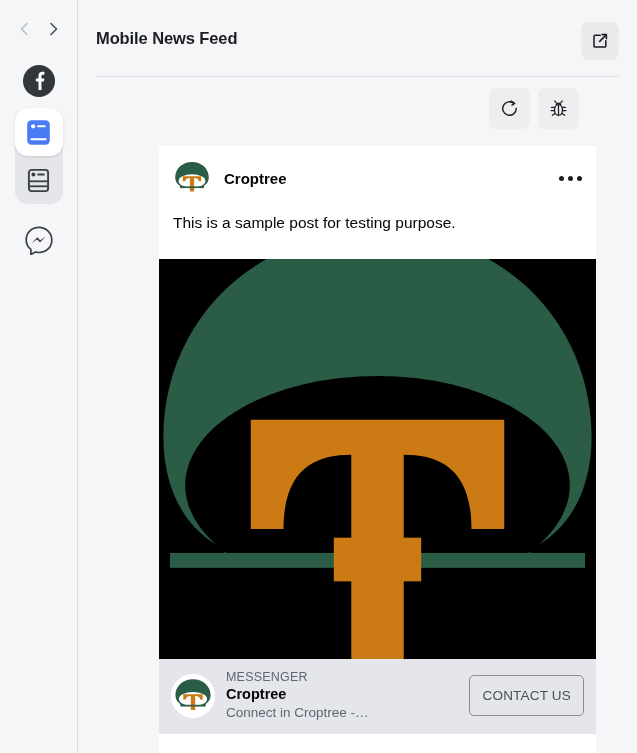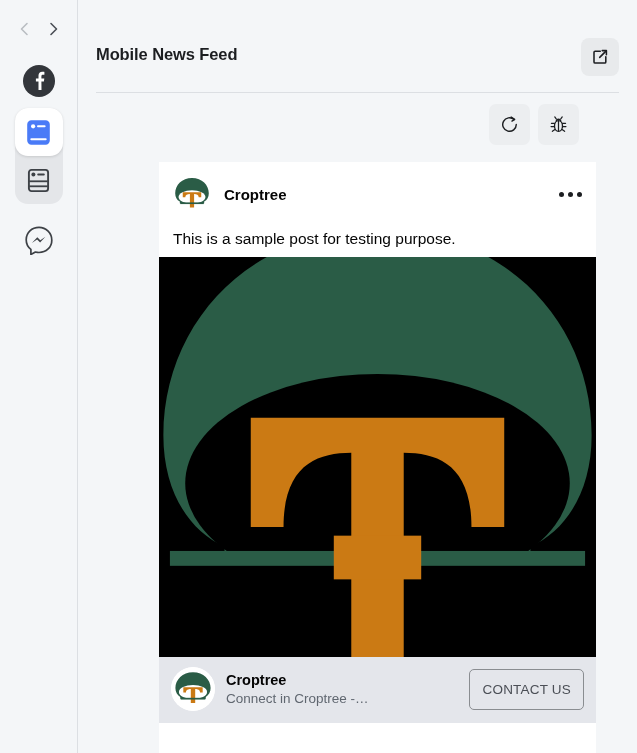--- a/index.html
+++ b/index.html
@@ -87,21 +87,21 @@
   .main {
     flex: 1 1 auto;
     height: 100%;
     position: relative;
     background: #f4f6f8;
     display: flex;
     flex-direction: column;
     min-width: 0;
   }
   .main-header {
-    padding: 38px 18px 0 18px;
+    padding: 22px 18px 0 18px;
     display: flex;
     align-items: flex-start;
     justify-content: space-between;
     text-align: right;
   }
   .page-title {
     font-size: 16.5px;
     font-weight: bold;
     color: #1c1e21;
     letter-spacing: -0.1px;
@@ -196,21 +196,21 @@
     cursor: pointer;
   }
   .kebab span {
     width: 5px; height: 5px;
     border-radius: 50%;
     background: #1c1e21;
     display: block;
   }
 
   .post-text {
-    padding: 6px 14px 8px 14px;
+    padding: 6px 14px 26px 14px;
     font-size: 15.5px;
     color: #050505;
     line-height: 21px;
   }
 
   .post-media {
     width: 100%;
     height: 400px;
     background: #000000;
     position: relative;
@@ -409,20 +409,21 @@
             <svg width="44" height="44" viewBox="0 0 100 100">
               <circle cx="50" cy="50" r="50" fill="#ffffff"></circle>
               <path d="M50 12 C26 12 10 29 10 48 C10 57 14 64 21 68 L21 72 L79 72 L79 68
                        C86 64 90 57 90 48 C90 29 74 12 50 12 Z" fill="#2a5c46"></path>
               <ellipse cx="50" cy="57" rx="32" ry="16" fill="#ffffff"></ellipse>
               <path d="M28 46 H72 V58 H66 C66 52 61 50 55 50 V82 H45 V50 C39 50 34 52 34 58 H28 Z" fill="#cb7a14"></path>
               <rect x="22" y="70" width="56" height="4" fill="#2a5c46"></rect>
             </svg>
           </div>
           <div class="cta-text">
+            <div class="cta-eyebrow">MESSENGER</div>
             <div class="cta-title">Croptree</div>
             <div class="cta-sub">Connect in Croptree -…</div>
           </div>
           <button class="cta-btn">CONTACT US</button>
         </div>
 
       </div>
     </div>
 
   </div>

